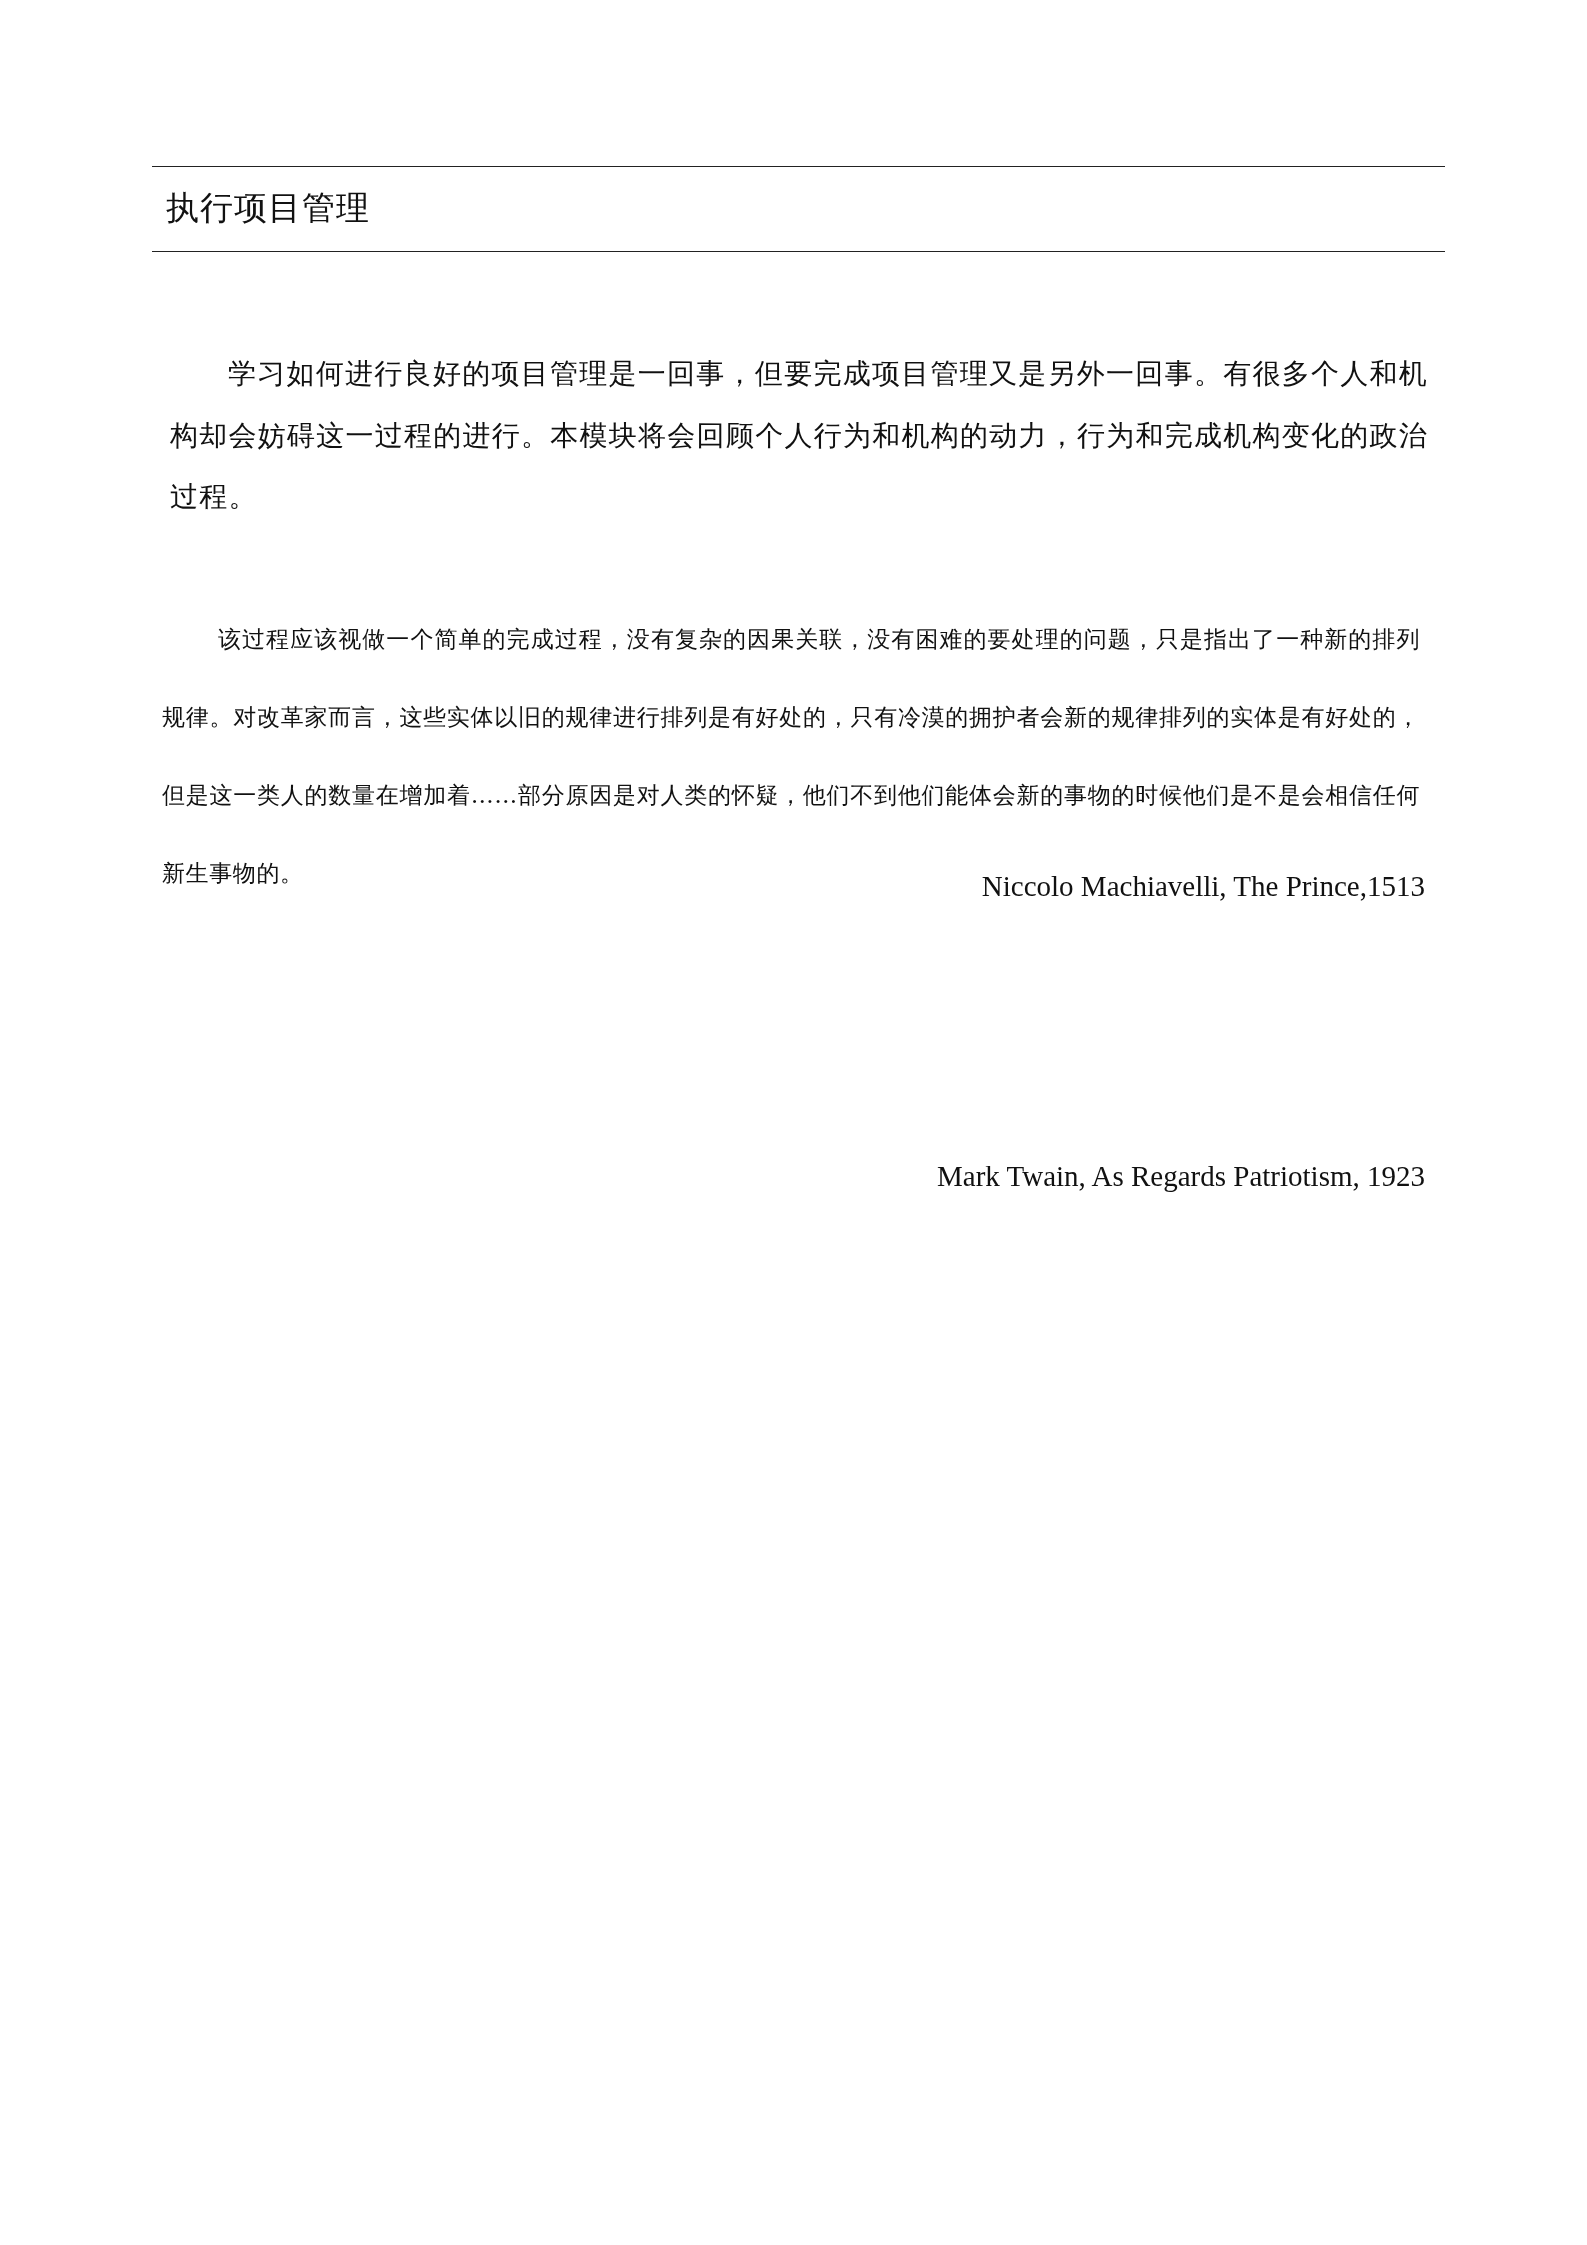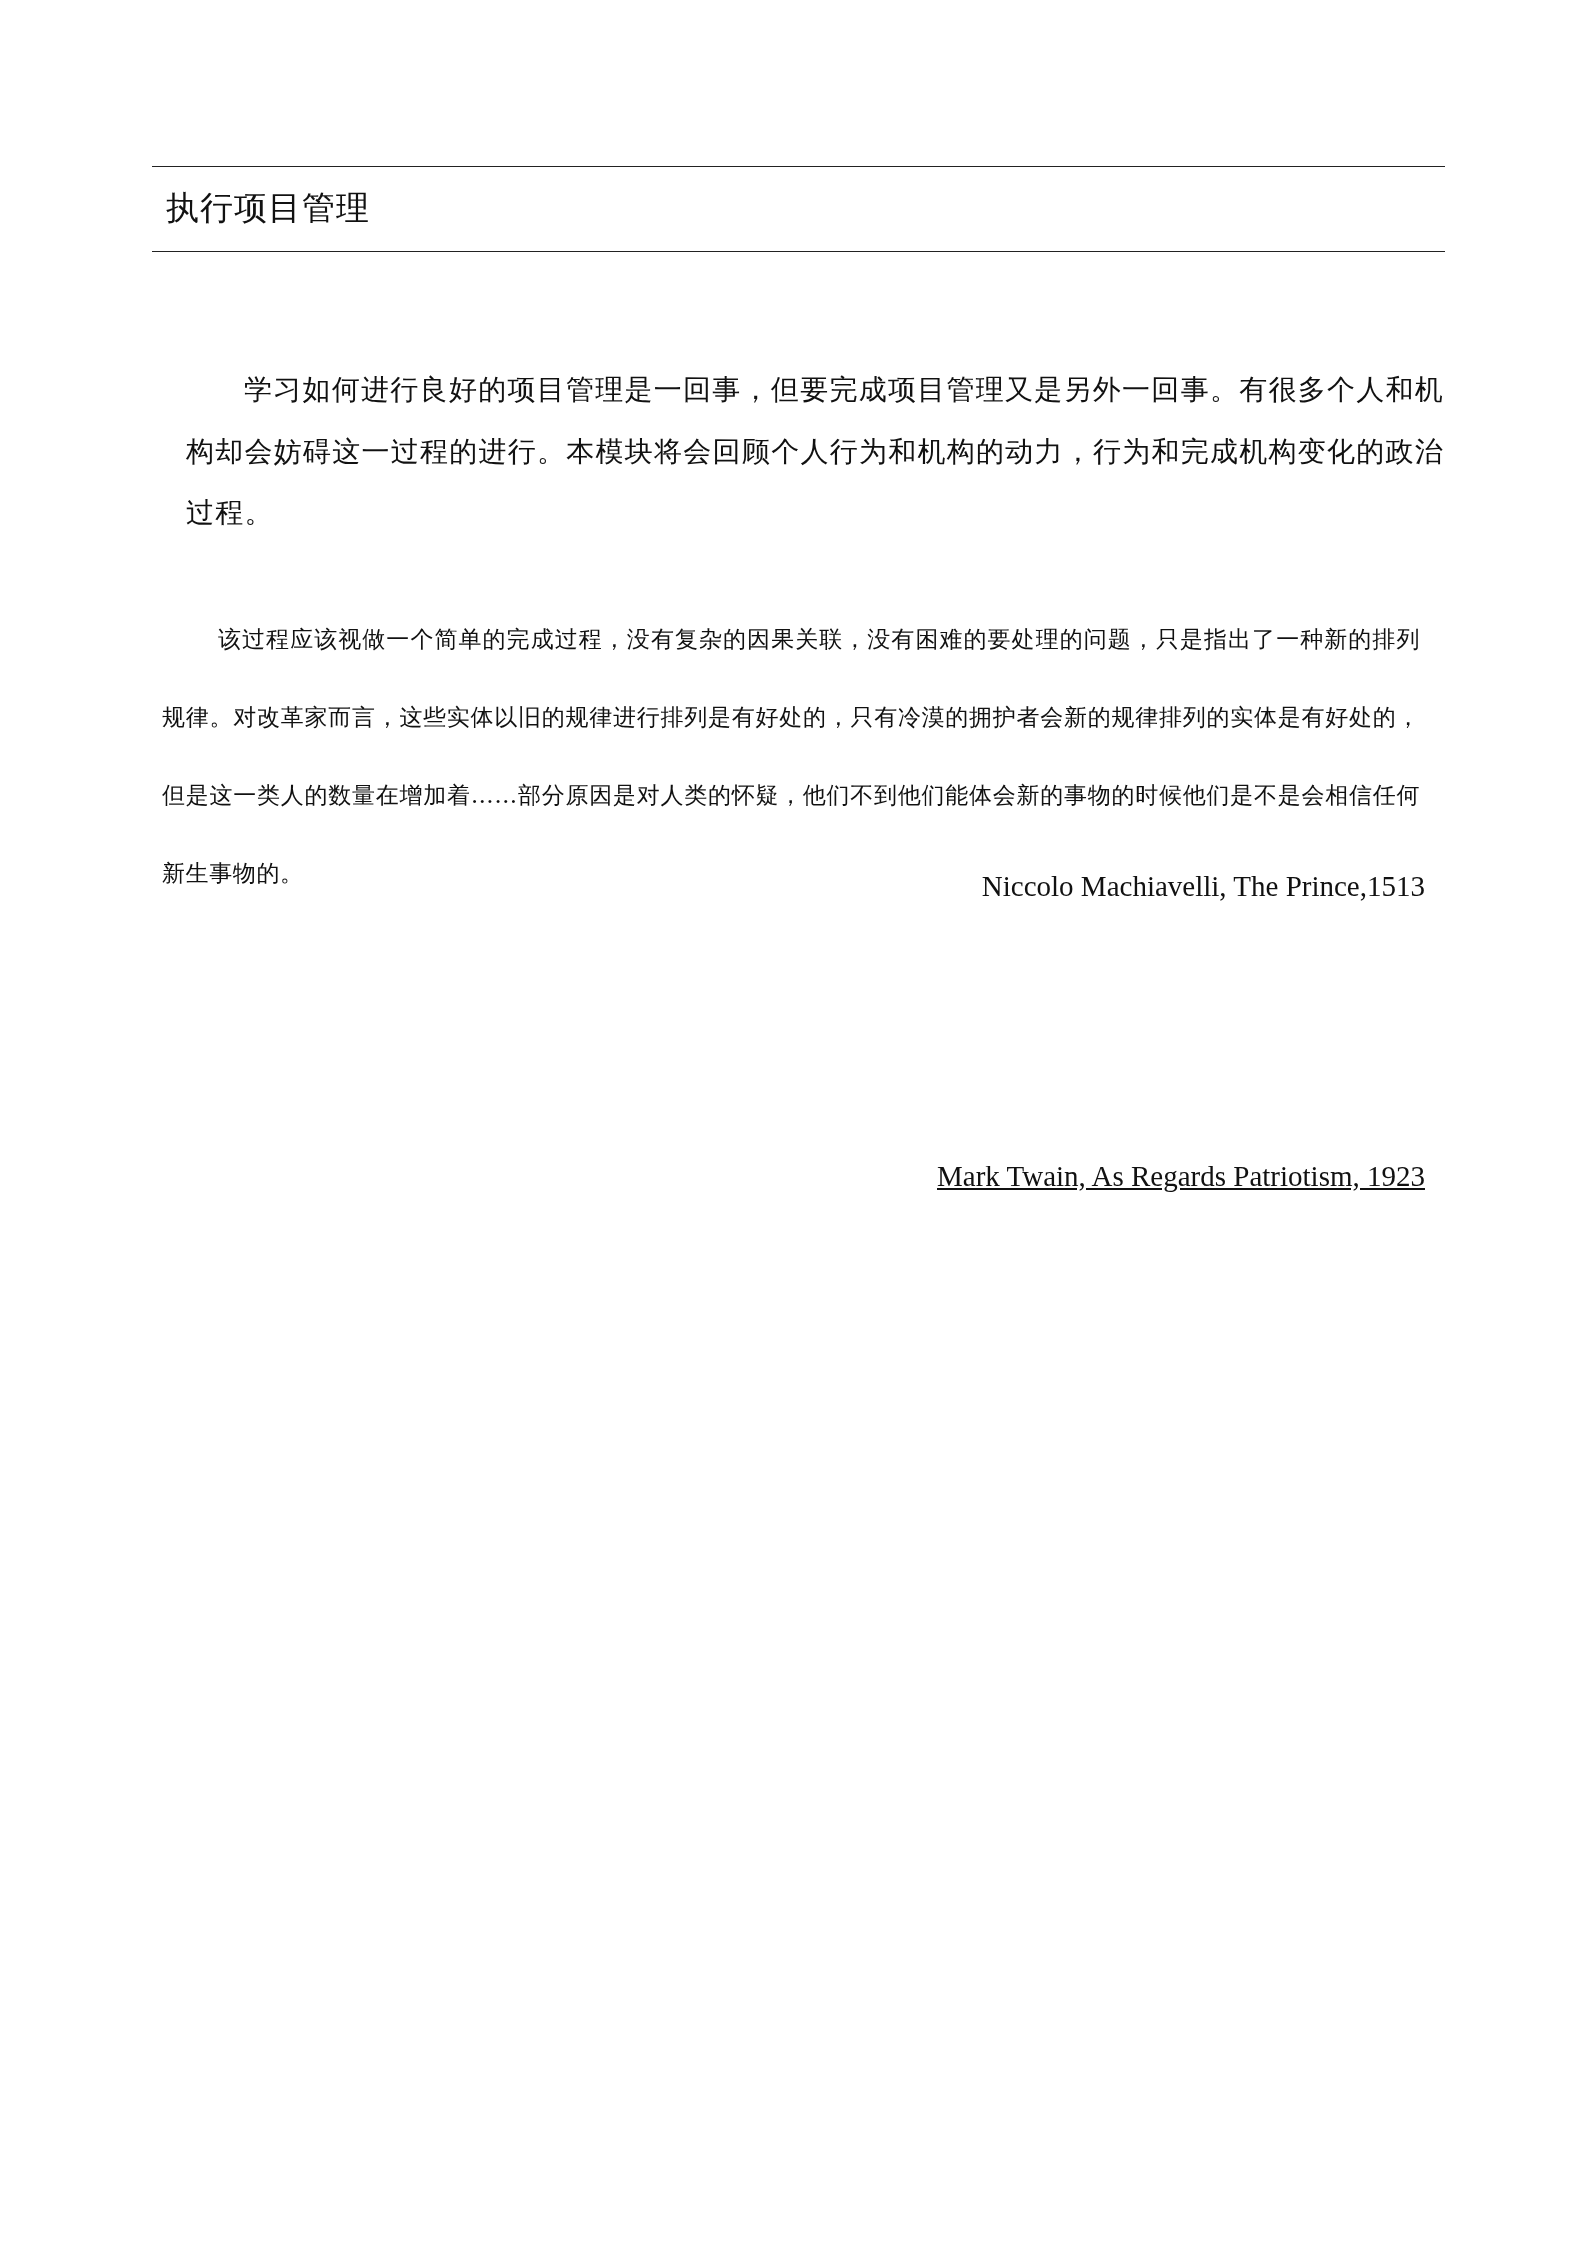--- a/index.html
+++ b/index.html
@@ -13,29 +13,29 @@
            letter-spacing: 1px; }
   .para1 { position: absolute; left: 170px; top: 343px; width: 1258px; font-size: 28px;
            line-height: 61.5px; text-indent: 58px; letter-spacing: 1.2px; text-align: justify; }
   .quote1 { position: absolute; left: 162px; top: 600px; width: 1258px; font-size: 23px;
             line-height: 78px; text-indent: 56px; letter-spacing: 0.6px; text-align: justify; }
   .attr { position: absolute; right: 162px; font-family: "Liberation Serif", serif;
           font-size: 29px; line-height: 36px; }
   .attr1 { top: 855px; margin-top: 13px; }
   .quote2 { position: absolute; left: 225px; top: 1074px; font-size: 23px; line-height: 32px;
             letter-spacing: 0.6px; }
-  .attr2 { top: 1158px; text-decoration: underline; }
+  .attr2 { top: 1158px; }
 </style>
 </head>
 <body>
 
 <div class="page">
   <div class="rule top"></div>
   <div class="title">执行项目管理</div>
   <div class="rule bottom"></div>
 
-  <p class="para1" style="margin:16px">学习如何进行良好的项目管理是一回事，但要完成项目管理又是另外一回事。有很多个人和机构却会妨碍这一过程的进行。本模块将会回顾个人行为和机构的动力，行为和完成机构变化的政治过程。</p>
+  <p class="para1" style="margin:0">学习如何进行良好的项目管理是一回事，但要完成项目管理又是另外一回事。有很多个人和机构却会妨碍这一过程的进行。本模块将会回顾个人行为和机构的动力，行为和完成机构变化的政治过程。</p>
 
   <p class="quote1" style="margin:0">该过程应该视做一个简单的完成过程，没有复杂的因果关联，没有困难的要处理的问题，只是指出了一种新的排列规律。对改革家而言，这些实体以旧的规律进行排列是有好处的，只有冷漠的拥护者会新的规律排列的实体是有好处的，但是这一类人的数量在增加着……部分原因是对人类的怀疑，他们不到他们能体会新的事物的时候他们是不是会相信任何新生事物的。</p>
   <div class="attr attr1">Niccolo Machiavelli, The Prince,1513</div>
 
   <div class="attr attr2">Mark Twain, As Regards Patriotism, 1923</div>
 </div>
 
 </body></html>

